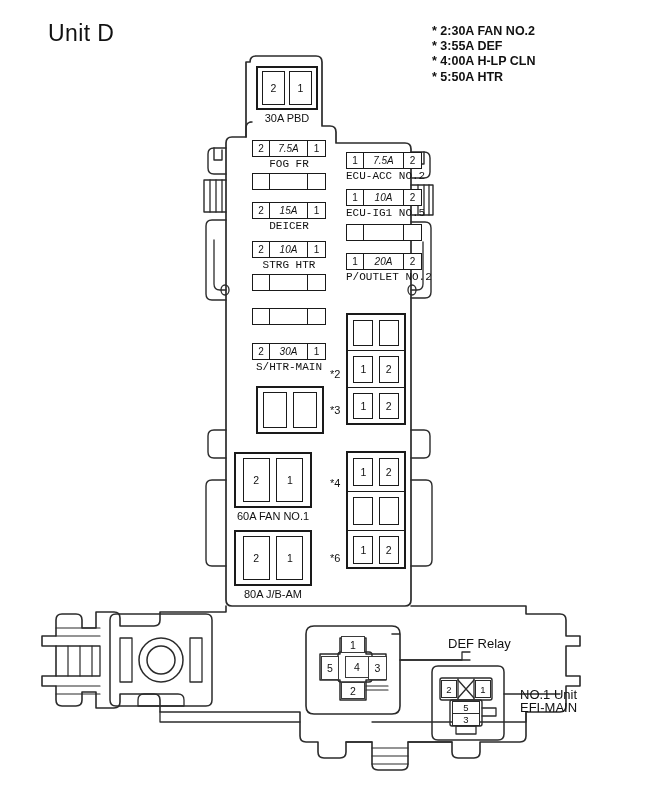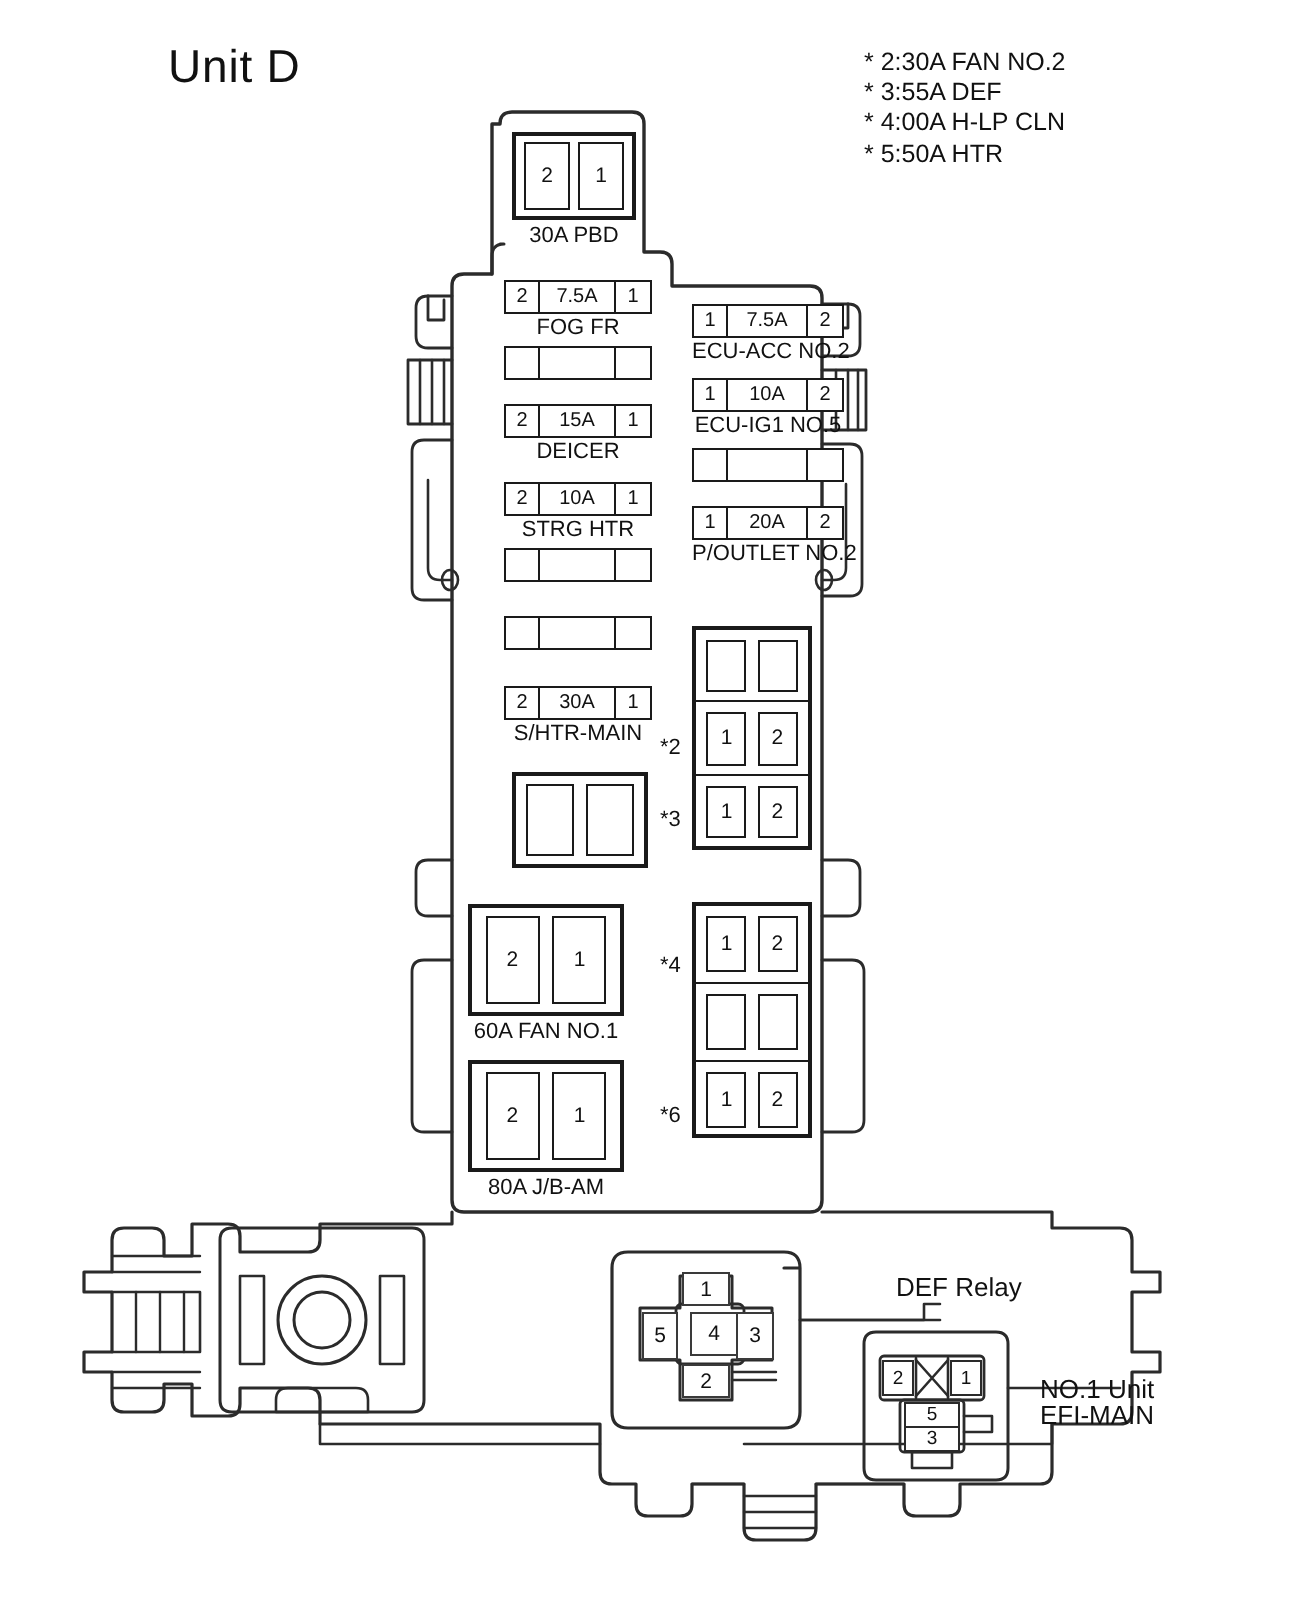--- a/index.html
+++ b/index.html
@@ -24,34 +24,33 @@
 
   
   #title {
     position: absolute;
     left: 48px;
     top: 20px;
     font-size: 23px;
     letter-spacing: 0.4px;
     color: #111;
     white-space: nowrap;
-    margin-left: 36px;
   }
 
   
   #legend {
     position: absolute;
     left: 432px;
     top: 24px;
     font-size: 12.5px;
     line-height: 15.2px;
     color: #111;
     white-space: nowrap;
   }
-  #legend div { white-space: nowrap; }
+  #legend div { white-space: nowrap; font-weight: bold; }
 
   
   #body-svg {
     position: absolute;
     left: 0; top: 0;
     width: 657px;
     height: 808px;
   }
 
   
@@ -71,28 +70,29 @@
     display: flex;
     align-items: center;
     justify-content: center;
     font-size: 10px;
     color: #111;
     border-right: 1.4px solid #1a1a1a;
     line-height: 1;
   }
   .fuse-row .cell:last-child { border-right: none; }
   .cell.end { width: 17px; flex: 0 0 17px; }
-  .cell.mid { flex: 1 1 auto; }
+  .cell.mid { flex: 1 1 auto; font-style: italic; }
   .fuse-label {
     text-align: center;
     font-size: 11px;
     line-height: 13px;
     color: #111;
     margin-top: 1px;
     white-space: nowrap;
+    font-family: Liberation Mono, monospace;
   }
 
   
   .slot {
     position: absolute;
     display: flex;
     border: 1.4px solid #1a1a1a;
     background: #fff;
     box-sizing: border-box;
     height: 17px;

